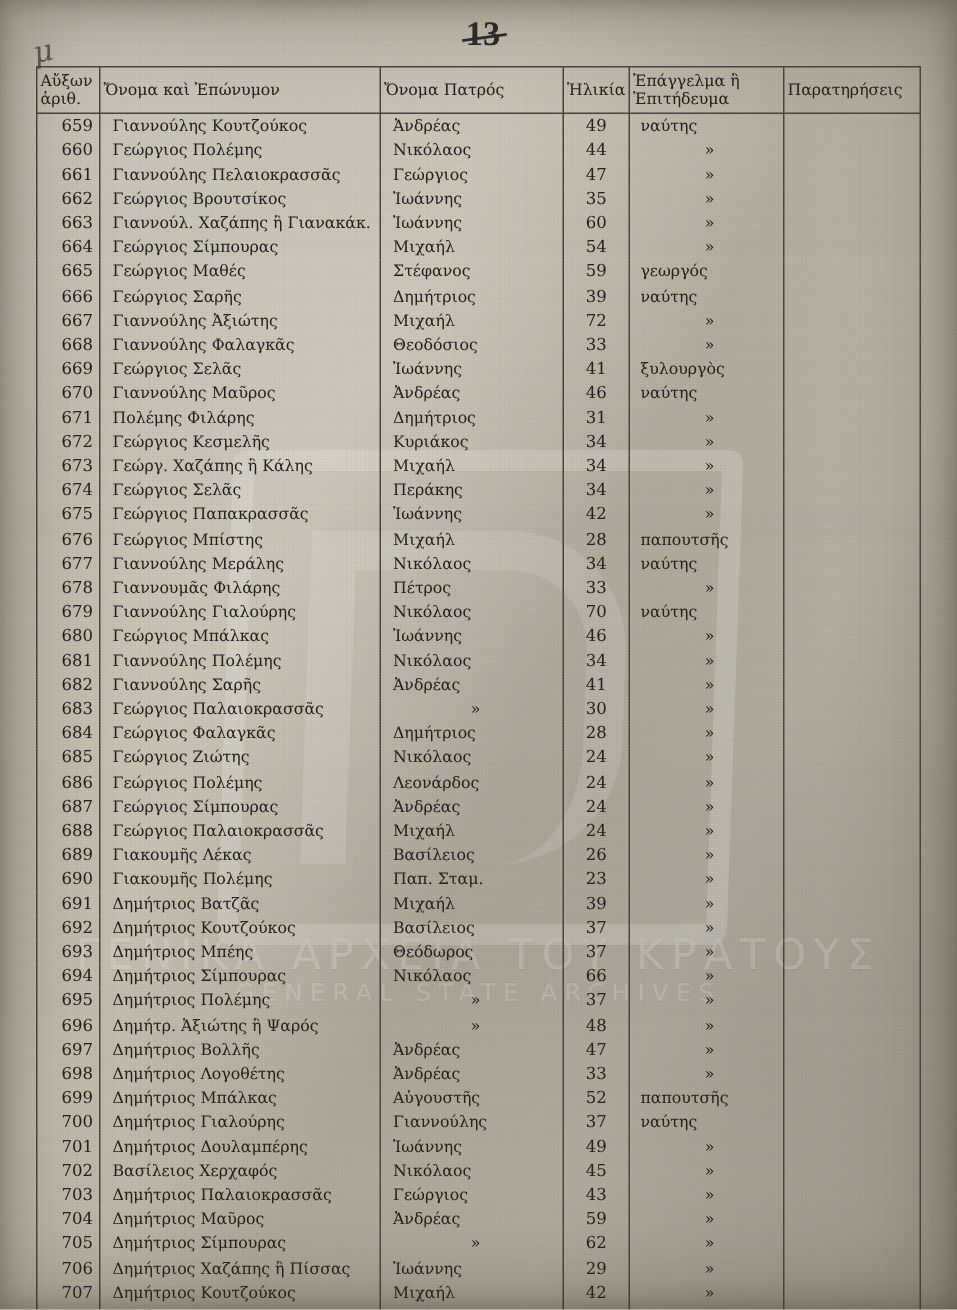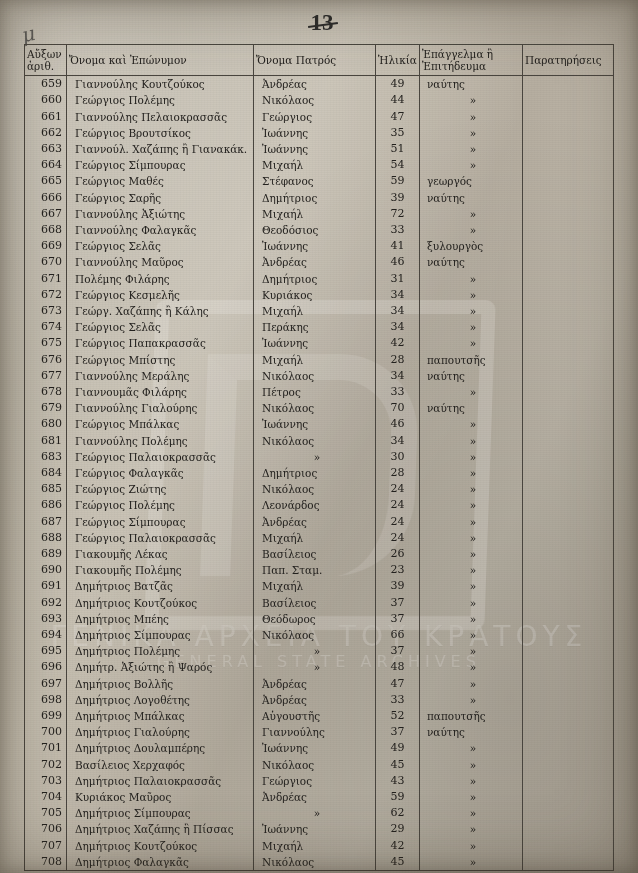--- a/index.html
+++ b/index.html
@@ -172,21 +172,21 @@
             <td class="c-name">Γεώργιος Βρουτσίκος</td>
             <td class="c-father">Ἰωάννης</td>
             <td class="c-age">35</td>
             <td class="c-job"><span class="ditto">»</span></td>
             <td class="c-notes"></td>
           </tr>
           <tr>
             <td class="c-num">663</td>
             <td class="c-name">Γιαννούλ. Χαζάπης ἢ Γιανακάκ.</td>
             <td class="c-father">Ἰωάννης</td>
-            <td class="c-age">51</td>
+            <td class="c-age">60</td>
             <td class="c-job"><span class="ditto">»</span></td>
             <td class="c-notes"></td>
           </tr>
           <tr>
             <td class="c-num">664</td>
             <td class="c-name">Γεώργιος Σίμπουρας</td>
             <td class="c-father">Μιχαήλ</td>
             <td class="c-age">54</td>
             <td class="c-job"><span class="ditto">»</span></td>
             <td class="c-notes"></td>
@@ -321,20 +321,28 @@
           </tr>
           <tr>
             <td class="c-num">681</td>
             <td class="c-name">Γιαννούλης Πολέμης</td>
             <td class="c-father">Νικόλαος</td>
             <td class="c-age">34</td>
             <td class="c-job"><span class="ditto">»</span></td>
             <td class="c-notes"></td>
           </tr>
           <tr>
+            <td class="c-num">682</td>
+            <td class="c-name">Γιαννούλης Σαρῆς</td>
+            <td class="c-father">Ἀνδρέας</td>
+            <td class="c-age">41</td>
+            <td class="c-job"><span class="ditto">»</span></td>
+            <td class="c-notes"></td>
+          </tr>
+          <tr>
             <td class="c-num">683</td>
             <td class="c-name">Γεώργιος Παλαιοκρασσᾶς</td>
             <td class="c-father"><span class="ditto">»</span></td>
             <td class="c-age">30</td>
             <td class="c-job"><span class="ditto">»</span></td>
             <td class="c-notes"></td>
           </tr>
           <tr>
             <td class="c-num">684</td>
             <td class="c-name">Γεώργιος Φαλαγκᾶς</td>
@@ -490,21 +498,21 @@
           <tr>
             <td class="c-num">703</td>
             <td class="c-name">Δημήτριος Παλαιοκρασσᾶς</td>
             <td class="c-father">Γεώργιος</td>
             <td class="c-age">43</td>
             <td class="c-job"><span class="ditto">»</span></td>
             <td class="c-notes"></td>
           </tr>
           <tr>
             <td class="c-num">704</td>
-            <td class="c-name">Κυριάκος Μαῦρος</td>
+            <td class="c-name">Δημήτριος Μαῦρος</td>
             <td class="c-father">Ἀνδρέας</td>
             <td class="c-age">59</td>
             <td class="c-job"><span class="ditto">»</span></td>
             <td class="c-notes"></td>
           </tr>
           <tr>
             <td class="c-num">705</td>
             <td class="c-name">Δημήτριος Σίμπουρας</td>
             <td class="c-father"><span class="ditto">»</span></td>
             <td class="c-age">62</td>

